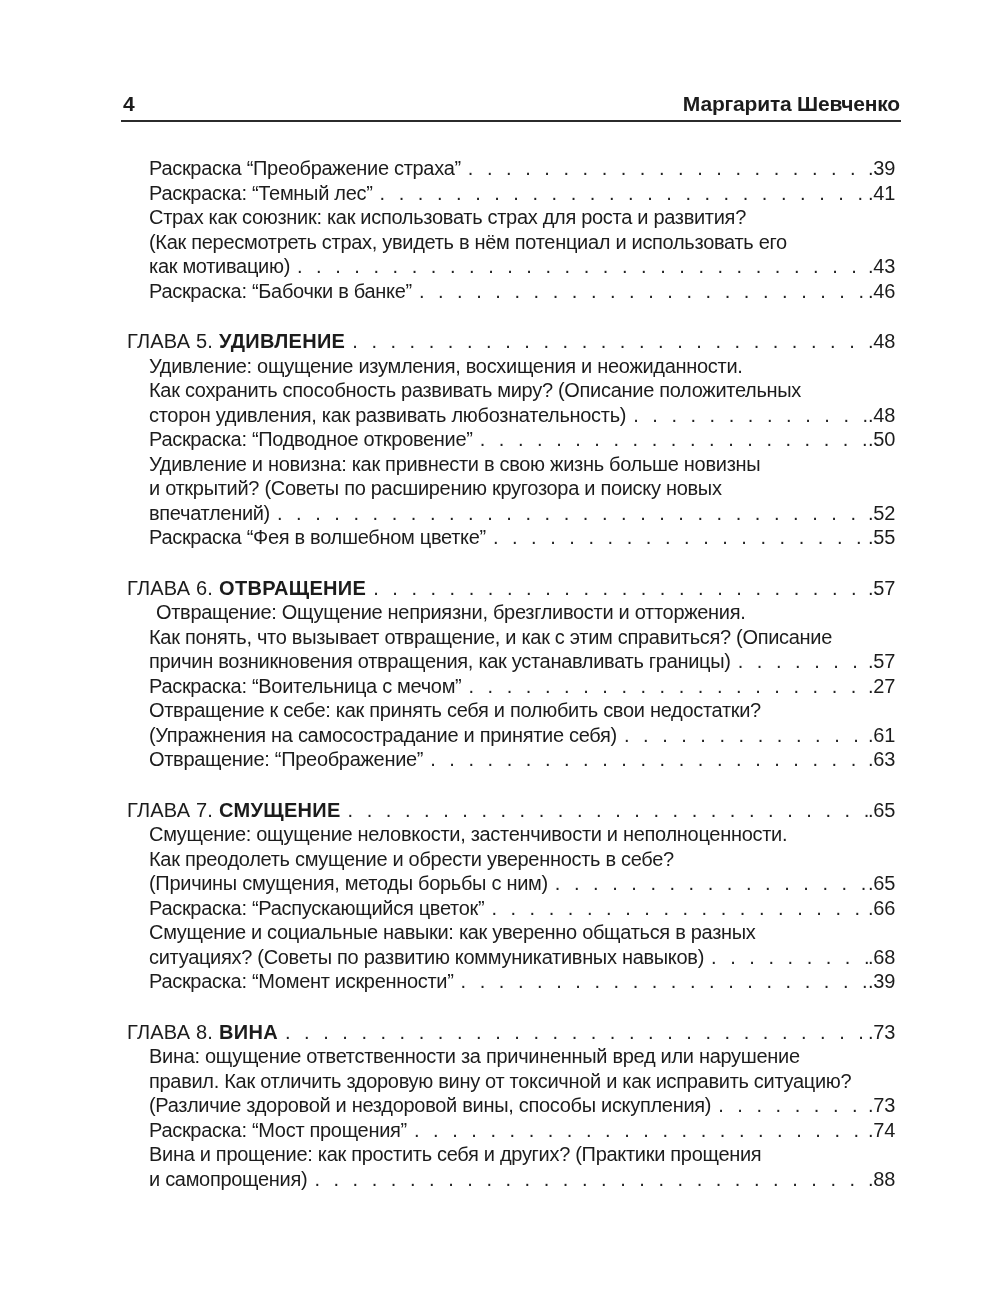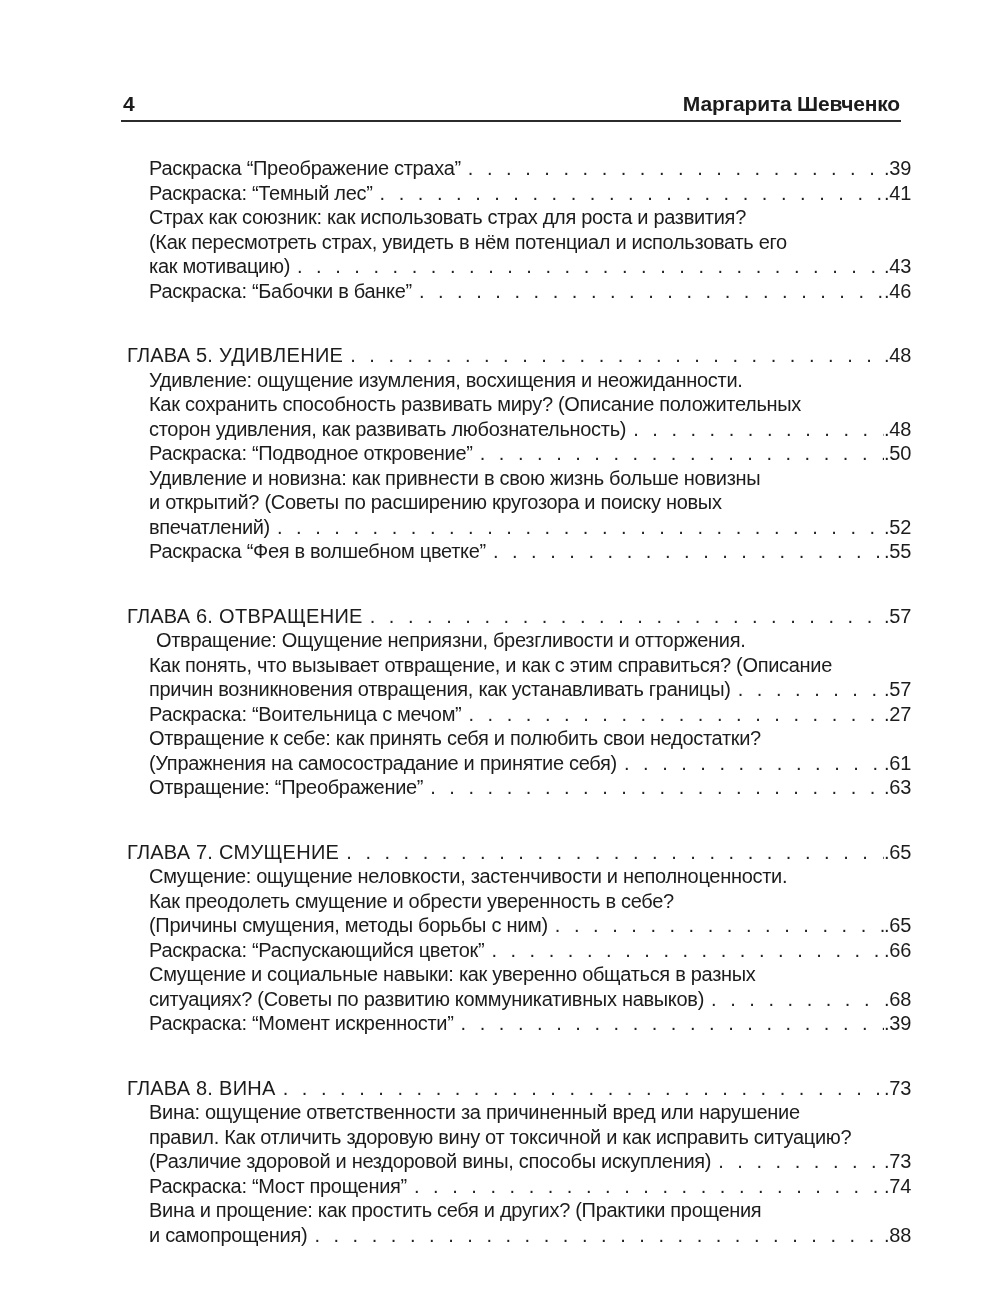--- a/index.html
+++ b/index.html
@@ -26,32 +26,32 @@
     letter-spacing: -0.2px;
   }
   .header-rule {
     position: absolute;
     left: 121px; right: 99px; top: 120px;
     height: 2px;
     background: #2b2b2b;
   }
   .toc {
     position: absolute;
-    left: 127px; right: 89px; top: 156px;
+    left: 127px; right: 105px; top: 156px;
     font-size: 20px;
     line-height: 24.5px;
     letter-spacing: -0.3px;
   }
-  .toc-section + .toc-section { margin-top: 40px; }
+  .toc-section + .toc-section { margin-top: 26px; }
   .row { display: flex; align-items: baseline; }
   .row .text { white-space: nowrap; }
   .entry { padding-left: 22px; }
   .entry.extra { padding-left: 29px; }
   .chapter .ch-label { white-space: nowrap; letter-spacing: 0.2px; }
-  .chapter .ch-title { font-weight: normal; margin-left: 6px; white-space: nowrap; letter-spacing: 0.3px; }
+  .chapter .ch-title { font-weight: bold; margin-left: 6px; white-space: nowrap; letter-spacing: 0.3px; }
   .leader {
     flex: 1 1 auto;
     min-width: 0;
     overflow: hidden;
     white-space: nowrap;
     margin-left: 7px;
     color: #222222;
   }
   .leader::after {
     content: ". . . . . . . . . . . . . . . . . . . . . . . . . . . . . . . . . . . . . . . . . . . . . . . . . .";

